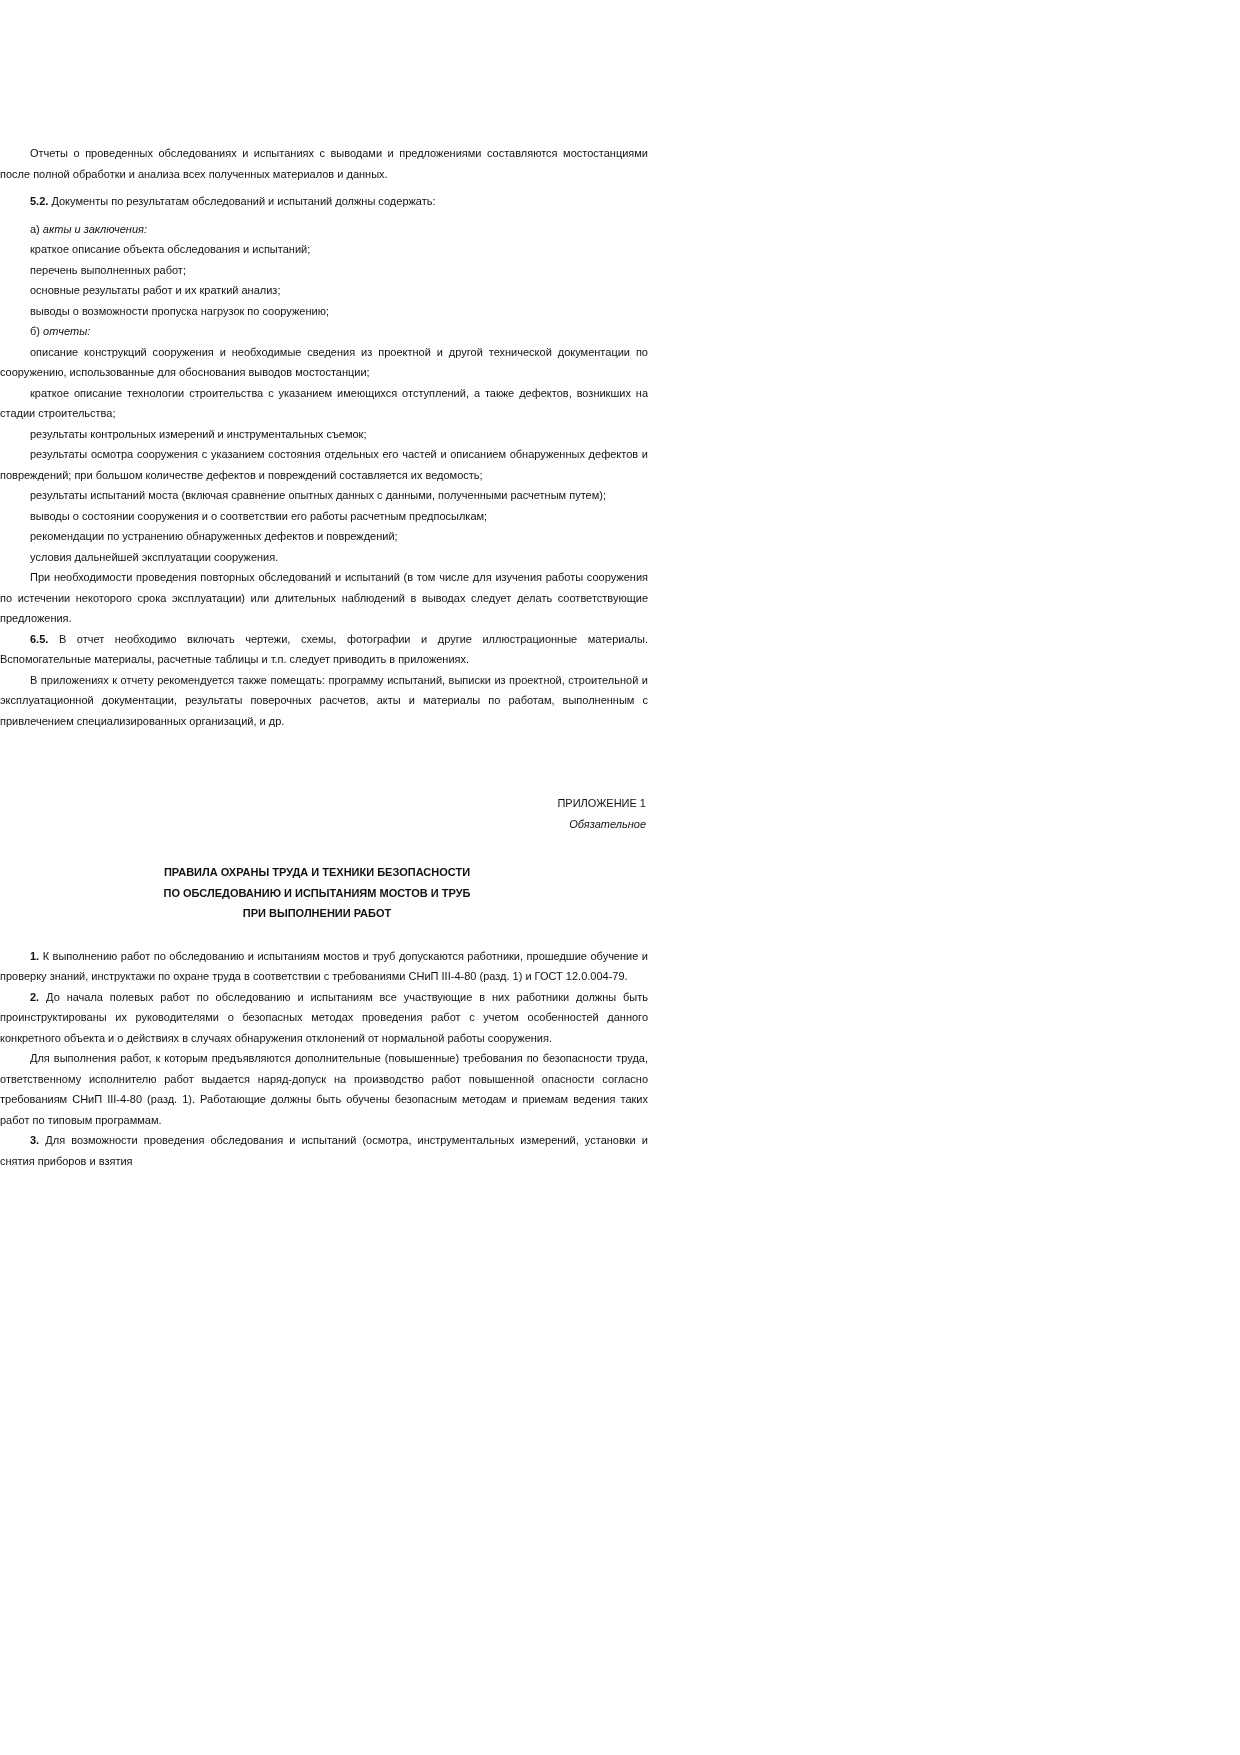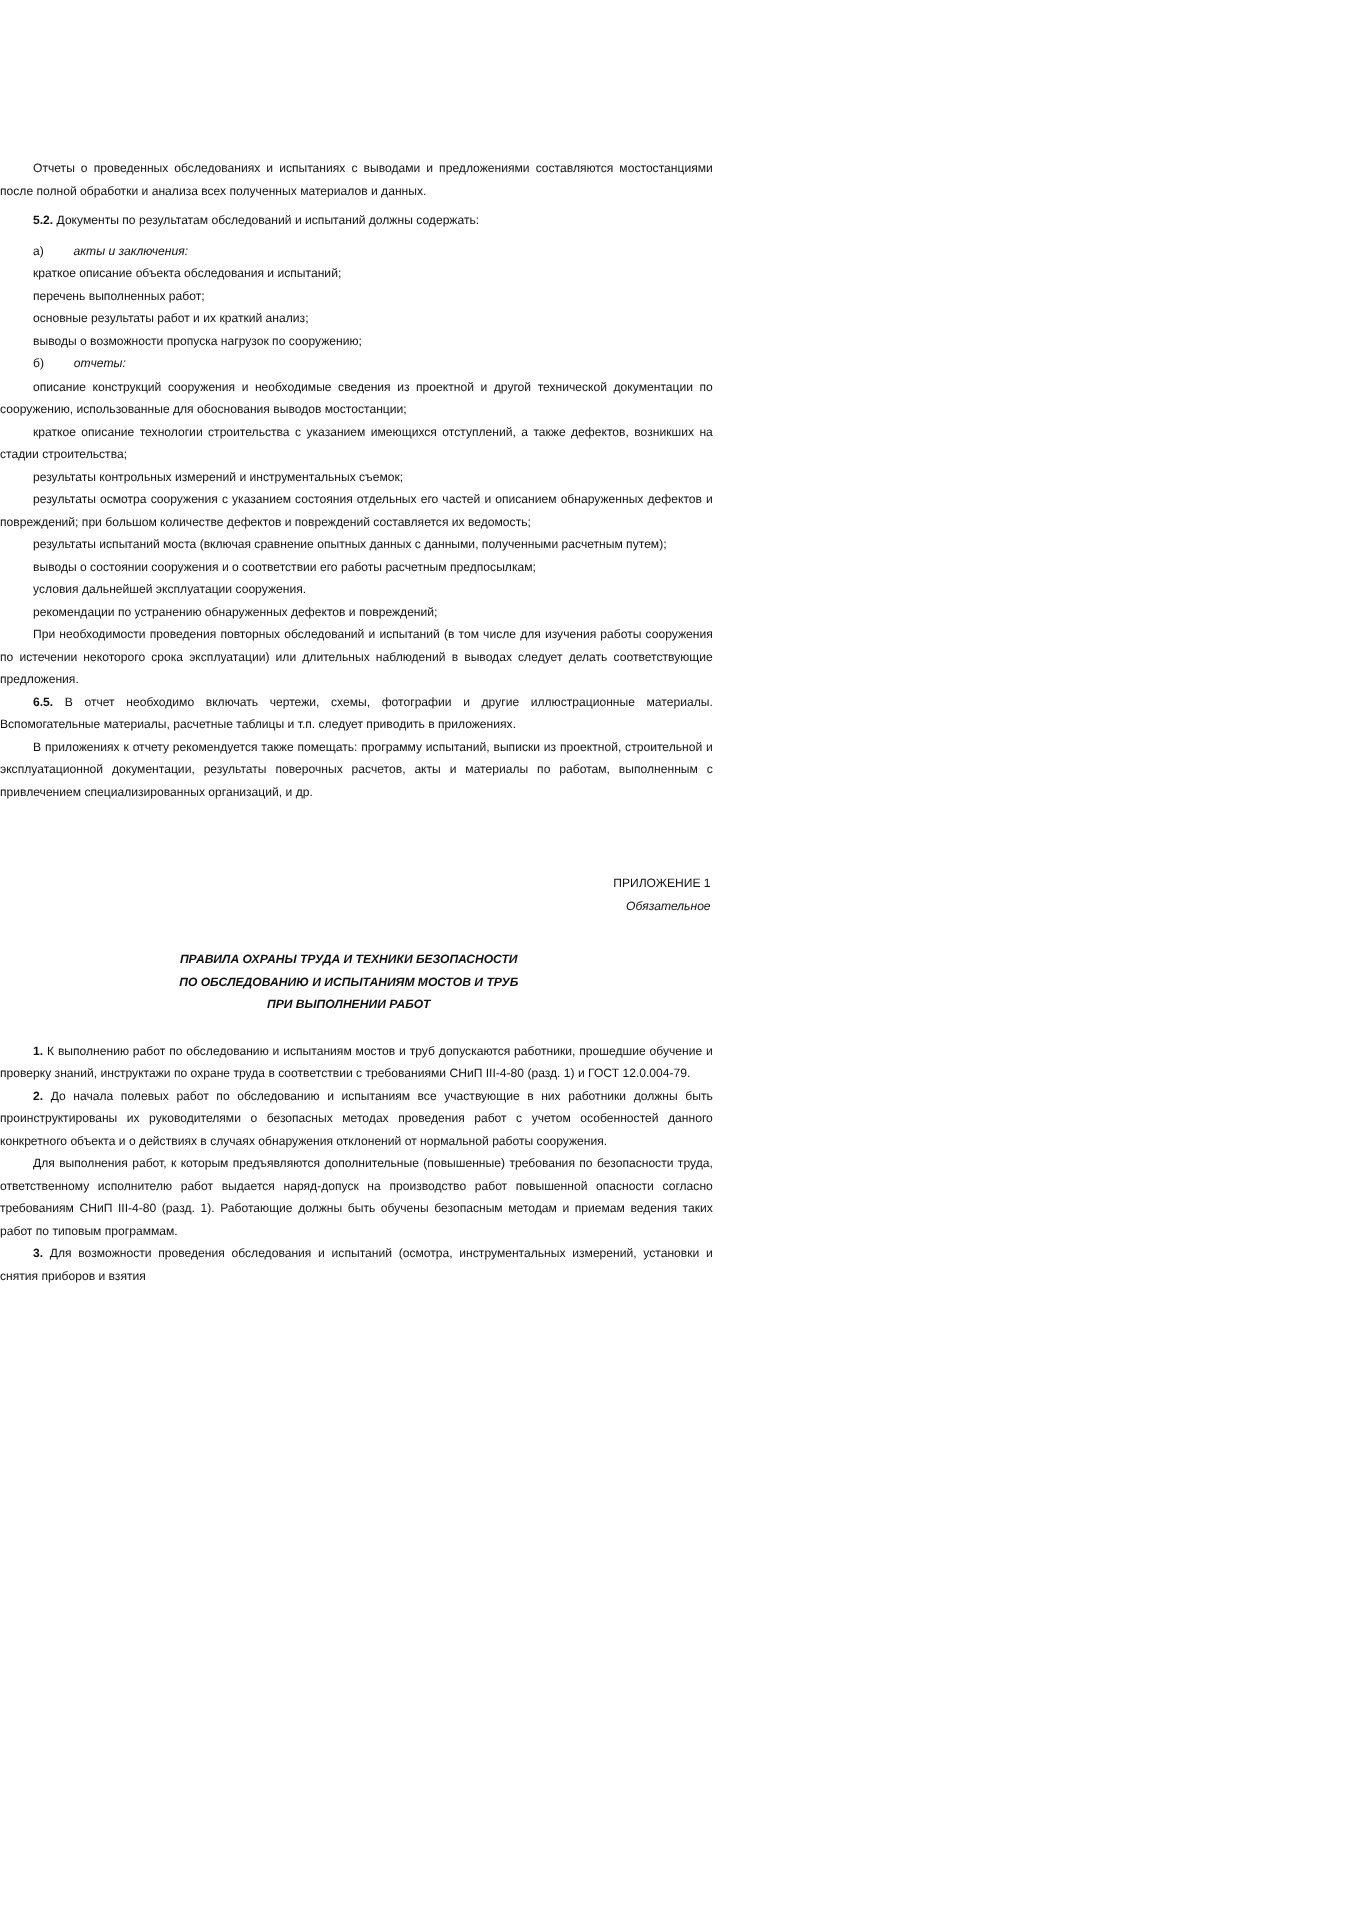--- a/index.html
+++ b/index.html
@@ -31,40 +31,39 @@
     text-indent: 30px;
   }
   .gap {
     margin-top: 7px;
   }
   .sub {
     padding-left: 30px;
     text-align: left;
   }
   .b { font-weight: bold; }
-  .i { font-style: italic; margin-left: 24px; }
+  .i { font-style: italic; }
   .appendix {
     margin-top: 62px;
     text-align: right;
     padding-right: 2px;
   }
   .appendix .ttl {
     font-weight: normal;
     text-align: right;
   }
   .appendix .sub2 {
     font-style: italic;
     text-align: right;
   }
   .heading {
     margin-top: 28px;
     text-align: center;
     font-weight: bold;
     padding-right: 14px;
-    font-style: italic;
   }
   .heading p { text-align: center; }
   .after-heading { margin-top: 22px; }
 </style>
 </head>
 <body>
 
 <div class="page">
 
   <p class="ind">Отчеты о проведенных обследованиях и испытаниях с выводами и предложениями составляются мостостанциями после полной обработки и анализа всех полученных материалов и данных.</p>
@@ -77,22 +76,22 @@
   <p class="sub">основные результаты работ и их краткий анализ;</p>
   <p class="sub">выводы о возможности пропуска нагрузок по сооружению;</p>
 
   <p class="sub"><span>б) </span><span class="i">отчеты:</span></p>
   <p class="ind">описание конструкций сооружения и необходимые сведения из проектной и другой технической документации по сооружению, использованные для обоснования выводов мостостанции;</p>
   <p class="ind">краткое описание технологии строительства с указанием имеющихся отступлений, а также дефектов, возникших на стадии строительства;</p>
   <p class="ind">результаты контрольных измерений и инструментальных съемок;</p>
   <p class="ind">результаты осмотра сооружения с указанием состояния отдельных его частей и описанием обнаруженных дефектов и повреждений; при большом количестве дефектов и повреждений составляется их ведомость;</p>
   <p class="ind">результаты испытаний моста (включая сравнение опытных данных с данными, полученными расчетным путем);</p>
   <p class="ind">выводы о состоянии сооружения и о соответствии его работы расчетным предпосылкам;</p>
+  <p class="ind">рекомендации по устранению обнаруженных дефектов и повреждений;</p>
   <p class="ind">условия дальнейшей эксплуатации сооружения.</p>
-  <p class="ind">рекомендации по устранению обнаруженных дефектов и повреждений;</p>
 
   <p class="ind">При необходимости проведения повторных обследований и испытаний (в том числе для изучения работы сооружения по истечении некоторого срока эксплуатации) или длительных наблюдений в выводах следует делать соответствующие предложения.</p>
 
   <p class="ind"><span class="b">6.5.</span><span> В отчет необходимо включать чертежи, схемы, фотографии и другие иллюстрационные материалы. Вспомогательные материалы, расчетные таблицы и т.п. следует приводить в приложениях.</span></p>
 
   <p class="ind">В приложениях к отчету рекомендуется также помещать: программу испытаний, выписки из проектной, строительной и эксплуатационной документации, результаты поверочных расчетов, акты и материалы по работам, выполненным с привлечением специализированных организаций, и др.</p>
 
   <div class="appendix">
     <p class="ttl">ПРИЛОЖЕНИЕ 1</p>
     <p class="sub2">Обязательное</p>

